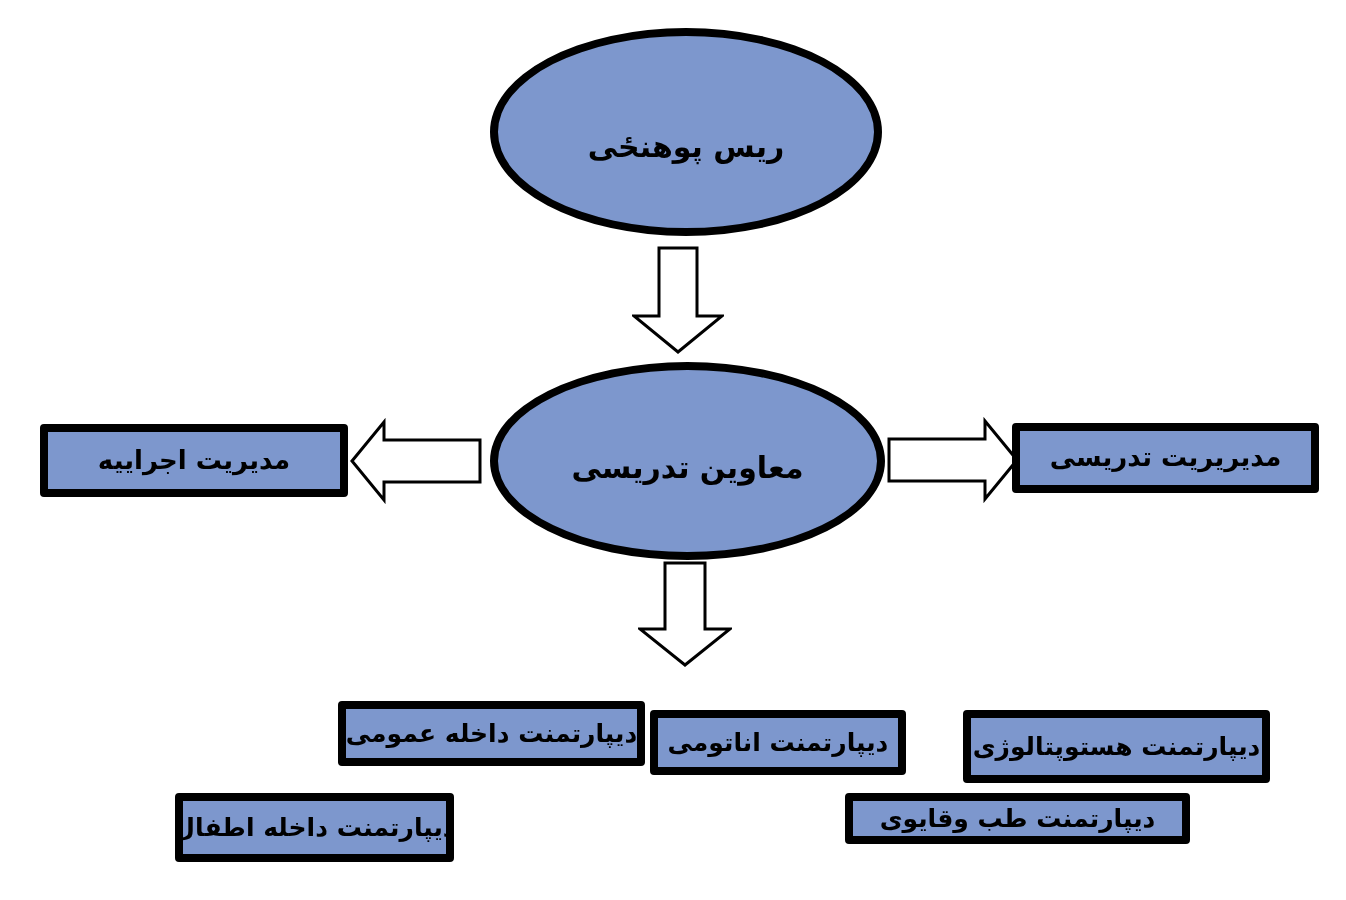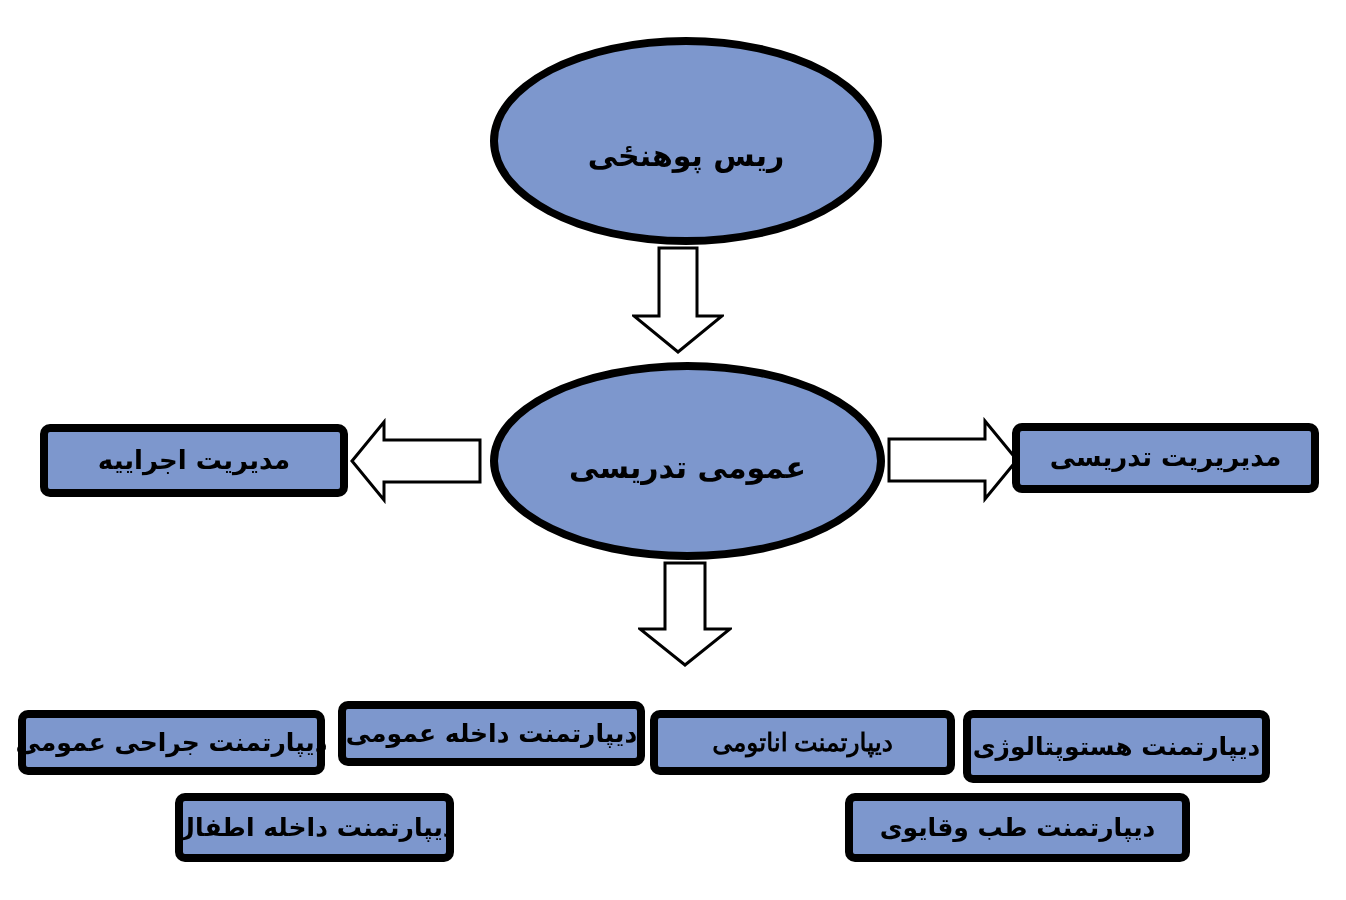--- a/index.html
+++ b/index.html
@@ -29,47 +29,47 @@
     position: absolute;
     background: #7d97cd;
     border: 8px solid #000000;
     border-radius: 50%;
     box-sizing: border-box;
     display: flex;
     align-items: center;
     justify-content: center;
   }
   .ellipse .node-label { font-size: 30px; }
-  #dean-node   { left: 490px; top: 37px;  width: 392px; height: 208px; }
+  #dean-node   { left: 490px; top: 28px;  width: 392px; height: 208px; }
   #dean-node .node-label { padding-top: 30px; }
   #deputy-node { left: 490px; top: 362px; width: 395px; height: 198px; }
   #deputy-node .node-label { padding-top: 14px; }
 
   .rbox {
     position: absolute;
     background: #7d97cd;
     border: 8px solid #000000;
-    border-radius: 10px;
+    border-radius: 4px;
     box-sizing: border-box;
     display: flex;
     align-items: center;
     justify-content: center;
   }
   .rbox .node-label { font-size: 26px; }
   .dept .node-label { font-size: 25px; }
 
   #exec-box   { left: 40px;   top: 424px; width: 308px; height: 73px; }
   #tmgmt-box  { left: 1012px; top: 423px; width: 307px; height: 70px; }
 
   #dept-1 { left: 18px;  top: 710px; width: 307px; height: 65px; }
   #dept-2 { left: 338px; top: 701px; width: 307px; height: 65px; }
-  #dept-3 { left: 650px; top: 710px; width: 305px; height: 65px; font-family: Liberation Serif, serif; }
+  #dept-3 { left: 650px; top: 710px; width: 256px; height: 65px; }
   #dept-4 { left: 963px; top: 710px; width: 307px; height: 73px; }
   #dept-5 { left: 175px; top: 793px; width: 279px; height: 69px; }
-  #dept-6 { left: 845px; top: 793px; width: 345px; height: 69px; }
+  #dept-6 { left: 845px; top: 793px; width: 345px; height: 51px; }
 
   .arrow { position: absolute; }
   #down-arrow-1  { left: 632px; top: 246px; width: 92px;  height: 108px; }
   #down-arrow-2  { left: 638px; top: 561px; width: 94px;  height: 106px; }
   #left-arrow    { left: 350px; top: 418px; width: 132px; height: 86px; }
   #right-arrow   { left: 887px; top: 417px; width: 132px; height: 86px; }
   .arrow svg { display: block; width: 100%; height: 100%; }
   .arrow polygon { fill: #ffffff; stroke: #000000; stroke-width: 3; stroke-linejoin: miter; }
 </style>
 </head>
@@ -81,21 +81,21 @@
     <div class="node-label" dir="rtl">ریس پوهنځی</div>
   </div>
 
   <div class="arrow" id="down-arrow-1">
     <svg viewBox="0 0 92 108" preserveAspectRatio="none">
       <polygon points="27,2 65,2 65,70 90,70 46,106 2,70 27,70"></polygon>
     </svg>
   </div>
 
   <div class="ellipse" id="deputy-node">
-    <div class="node-label" dir="rtl">عمومی تدریسی</div>
+    <div class="node-label" dir="rtl">معاوین تدریسی</div>
   </div>
 
   <div class="arrow" id="left-arrow">
     <svg viewBox="0 0 132 86" preserveAspectRatio="none">
       <polygon points="2,43 34,4 34,22 130,22 130,64 34,64 34,82"></polygon>
     </svg>
   </div>
 
   <div class="arrow" id="right-arrow">
     <svg viewBox="0 0 132 86" preserveAspectRatio="none">
@@ -110,23 +110,20 @@
   <div class="rbox" id="tmgmt-box">
     <div class="node-label" dir="rtl">مدیریریت تدریسی</div>
   </div>
 
   <div class="arrow" id="down-arrow-2">
     <svg viewBox="0 0 94 106" preserveAspectRatio="none">
       <polygon points="27,2 67,2 67,68 92,68 47,104 2,68 27,68"></polygon>
     </svg>
   </div>
 
-  <div class="rbox dept" id="dept-1">
-    <div class="node-label" dir="rtl">دیپارتمنت جراحی عمومی</div>
-  </div>
   <div class="rbox dept" id="dept-2">
     <div class="node-label" dir="rtl">دیپارتمنت داخله عمومی</div>
   </div>
   <div class="rbox dept" id="dept-3">
     <div class="node-label" dir="rtl">دیپارتمنت اناتومی</div>
   </div>
   <div class="rbox dept" id="dept-4">
     <div class="node-label" dir="rtl">دیپارتمنت هستوپتالوژی</div>
   </div>
 

